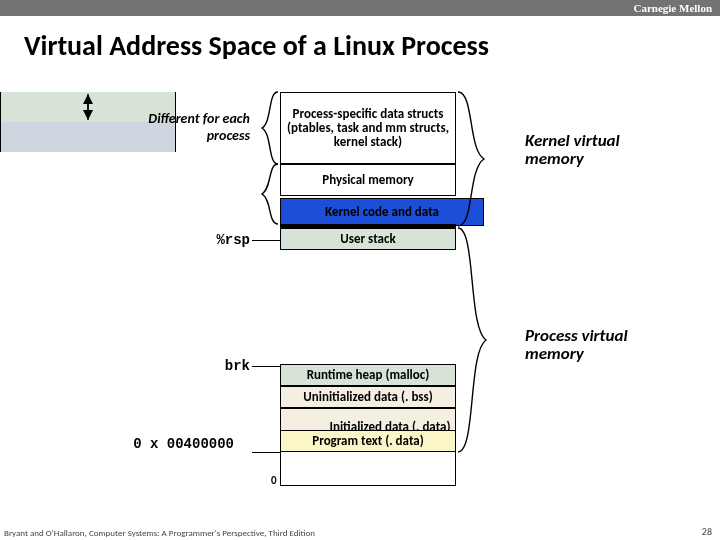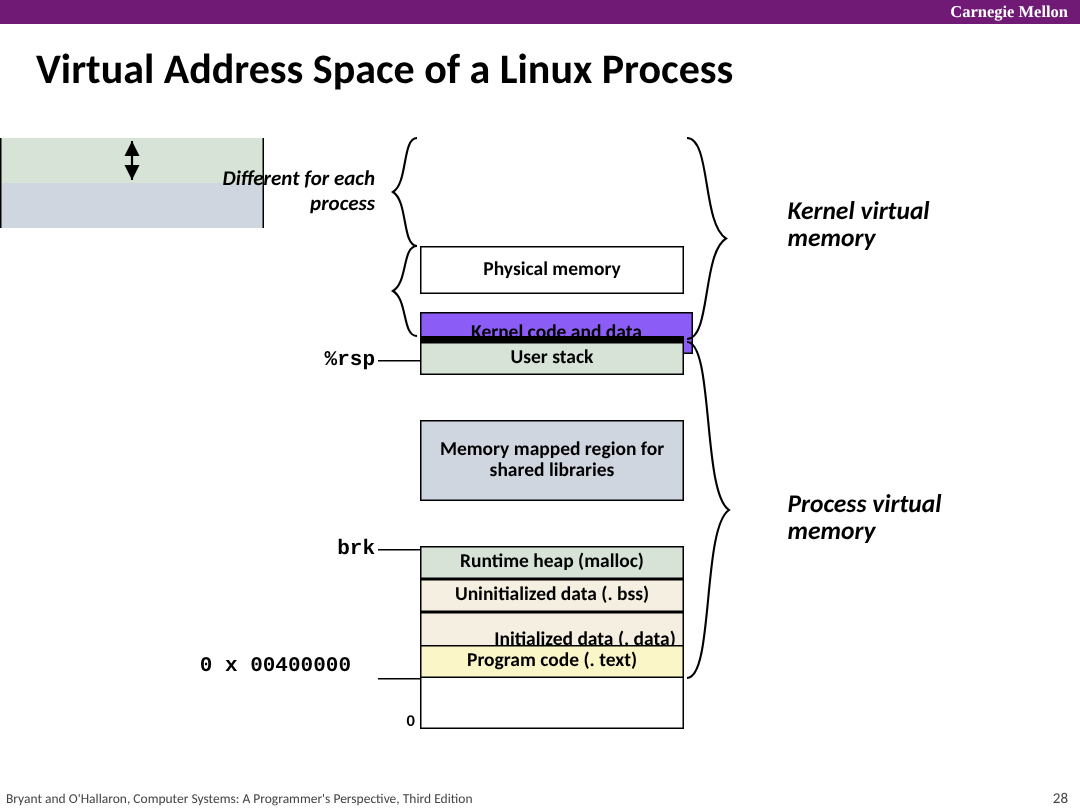--- a/index.html
+++ b/index.html
@@ -5,21 +5,21 @@
   * { box-sizing: border-box; }
   html, body {
     margin: 0; padding: 0;
     width: 720px; height: 540px;
     font-family: "Calibri", "Segoe UI", Arial, sans-serif;
     background: #fff;
     overflow: hidden;
   }
   .topbar {
     width: 100%; height: 16px;
-    background: #701a75;
+    background: #737373;
     text-align: right;
     color: #fff;
     font-size: 11px;
     font-weight: bold;
     line-height: 16px;
     padding: 0 8px;
     font-family: "Times New Roman", serif;
   }
   .title {
     font-size: 28px;
@@ -41,21 +41,21 @@
     font-size: 13px;
     font-weight: bold;
     display: flex;
     align-items: center;
     justify-content: center;
     line-height: 1.1;
     padding: 0 4px;
   }
   .b-psd  { left: 280px; top:   0px; width: 176px; height: 72px; background: #fff; font-size:13px; }
   .b-phys { left: 280px; top:  72px; width: 176px; height: 32px; background: #fff; }
-  .b-kcd  { left: 280px; top: 116px; width: 182px; height: 28px; background: #8b5cf6; }
+  .b-kcd  { left: 280px; top: 106px; width: 204px; height: 28px; background: #1d4ed8; }
   .thickline { position:absolute; left:280px; top:132px; width:176px; height:4px; background:#000; }
   .b-ustk { left: 280px; top: 136px; width: 176px; height: 22px; background: #d6e3d6; }
   .b-gap1 { left: 280px; top: 158px; width: 176px; height: 30px; background: #d6e3d6; border:1px solid #000; border-top:none; border-bottom:none;}
   .b-mmap { left: 280px; top: 188px; width: 176px; height: 54px; background: #d0d6df; }
   .b-gap2 { left: 280px; top: 242px; width: 176px; height: 30px; background: #d0d6df; border:1px solid #000; border-top:none; border-bottom:none;}
   .b-heap { left: 280px; top: 272px; width: 176px; height: 22px; background: #d6e3d6; }
   .b-bss  { left: 280px; top: 294px; width: 176px; height: 22px; background: #f4efe0; }
   .b-data { left: 280px; top: 316px; width: 176px; height: 38px; background: #f4efe0; padding-left: 48px; }
   .b-text { left: 280px; top: 338px; width: 176px; height: 22px; background: #faf6c8; }
   .b-zero { left: 280px; top: 360px; width: 176px; height: 34px; background: #fff; border-top:none;}
@@ -111,41 +111,41 @@
   }
 </style>
 </head>
 <body>
 
 <div class="topbar">Carnegie Mellon</div>
 <div class="title">Virtual Address Space of a Linux Process</div>
 
 <div class="diagram">
 
+  <div class="box b-psd">Process-specific data structs  (ptables, task and mm structs, kernel stack)</div>
   <div class="box b-phys">Physical memory</div>
   <div class="box b-kcd">Kernel code and data</div>
   <div class="thickline"></div>
   <div class="box b-ustk">User stack</div>
   <div class="b-gap1">
      <svg class="arrow" style="left:88px;top:2px;" width="1" height="26">
        <line x1="0" y1="0" x2="0" y2="18"></line>
        <polygon points="-5,16 5,16 0,26"></polygon>
      </svg>
   </div>
-  <div class="box b-mmap">Memory mapped region for shared libraries</div>
   <div class="b-gap2">
      <svg class="arrow" style="left:88px;top:2px;" width="1" height="26">
        <line x1="0" y1="26" x2="0" y2="8"></line>
        <polygon points="-5,10 5,10 0,0"></polygon>
      </svg>
   </div>
   <div class="box b-bss">Uninitialized data (. bss)</div>
   <div class="box b-heap">Runtime heap (malloc)</div>
   <div class="box b-data">Initialized data (. data)</div>
-  <div class="box b-text">Program code (. text)</div>
+  <div class="box b-text">Program text (. data)</div>
   <div class="box b-zero" style="align-items:flex-end;justify-content:flex-start;font-size:11px;">
       <span style="position:absolute;left:-10px;bottom:-2px;">0</span>
     </div>
 
   <svg class="brace" style="left:258px; top:0px;" width="22" height="72">
     <path d="M20,0 C10,0 14,30 4,36 C14,42 10,72 20,72"></path>
   </svg>
   <div class="lbl italic lbl-diff">Different for each process</div>
 
   <svg class="brace" style="left:258px; top:72px;" width="22" height="60">

